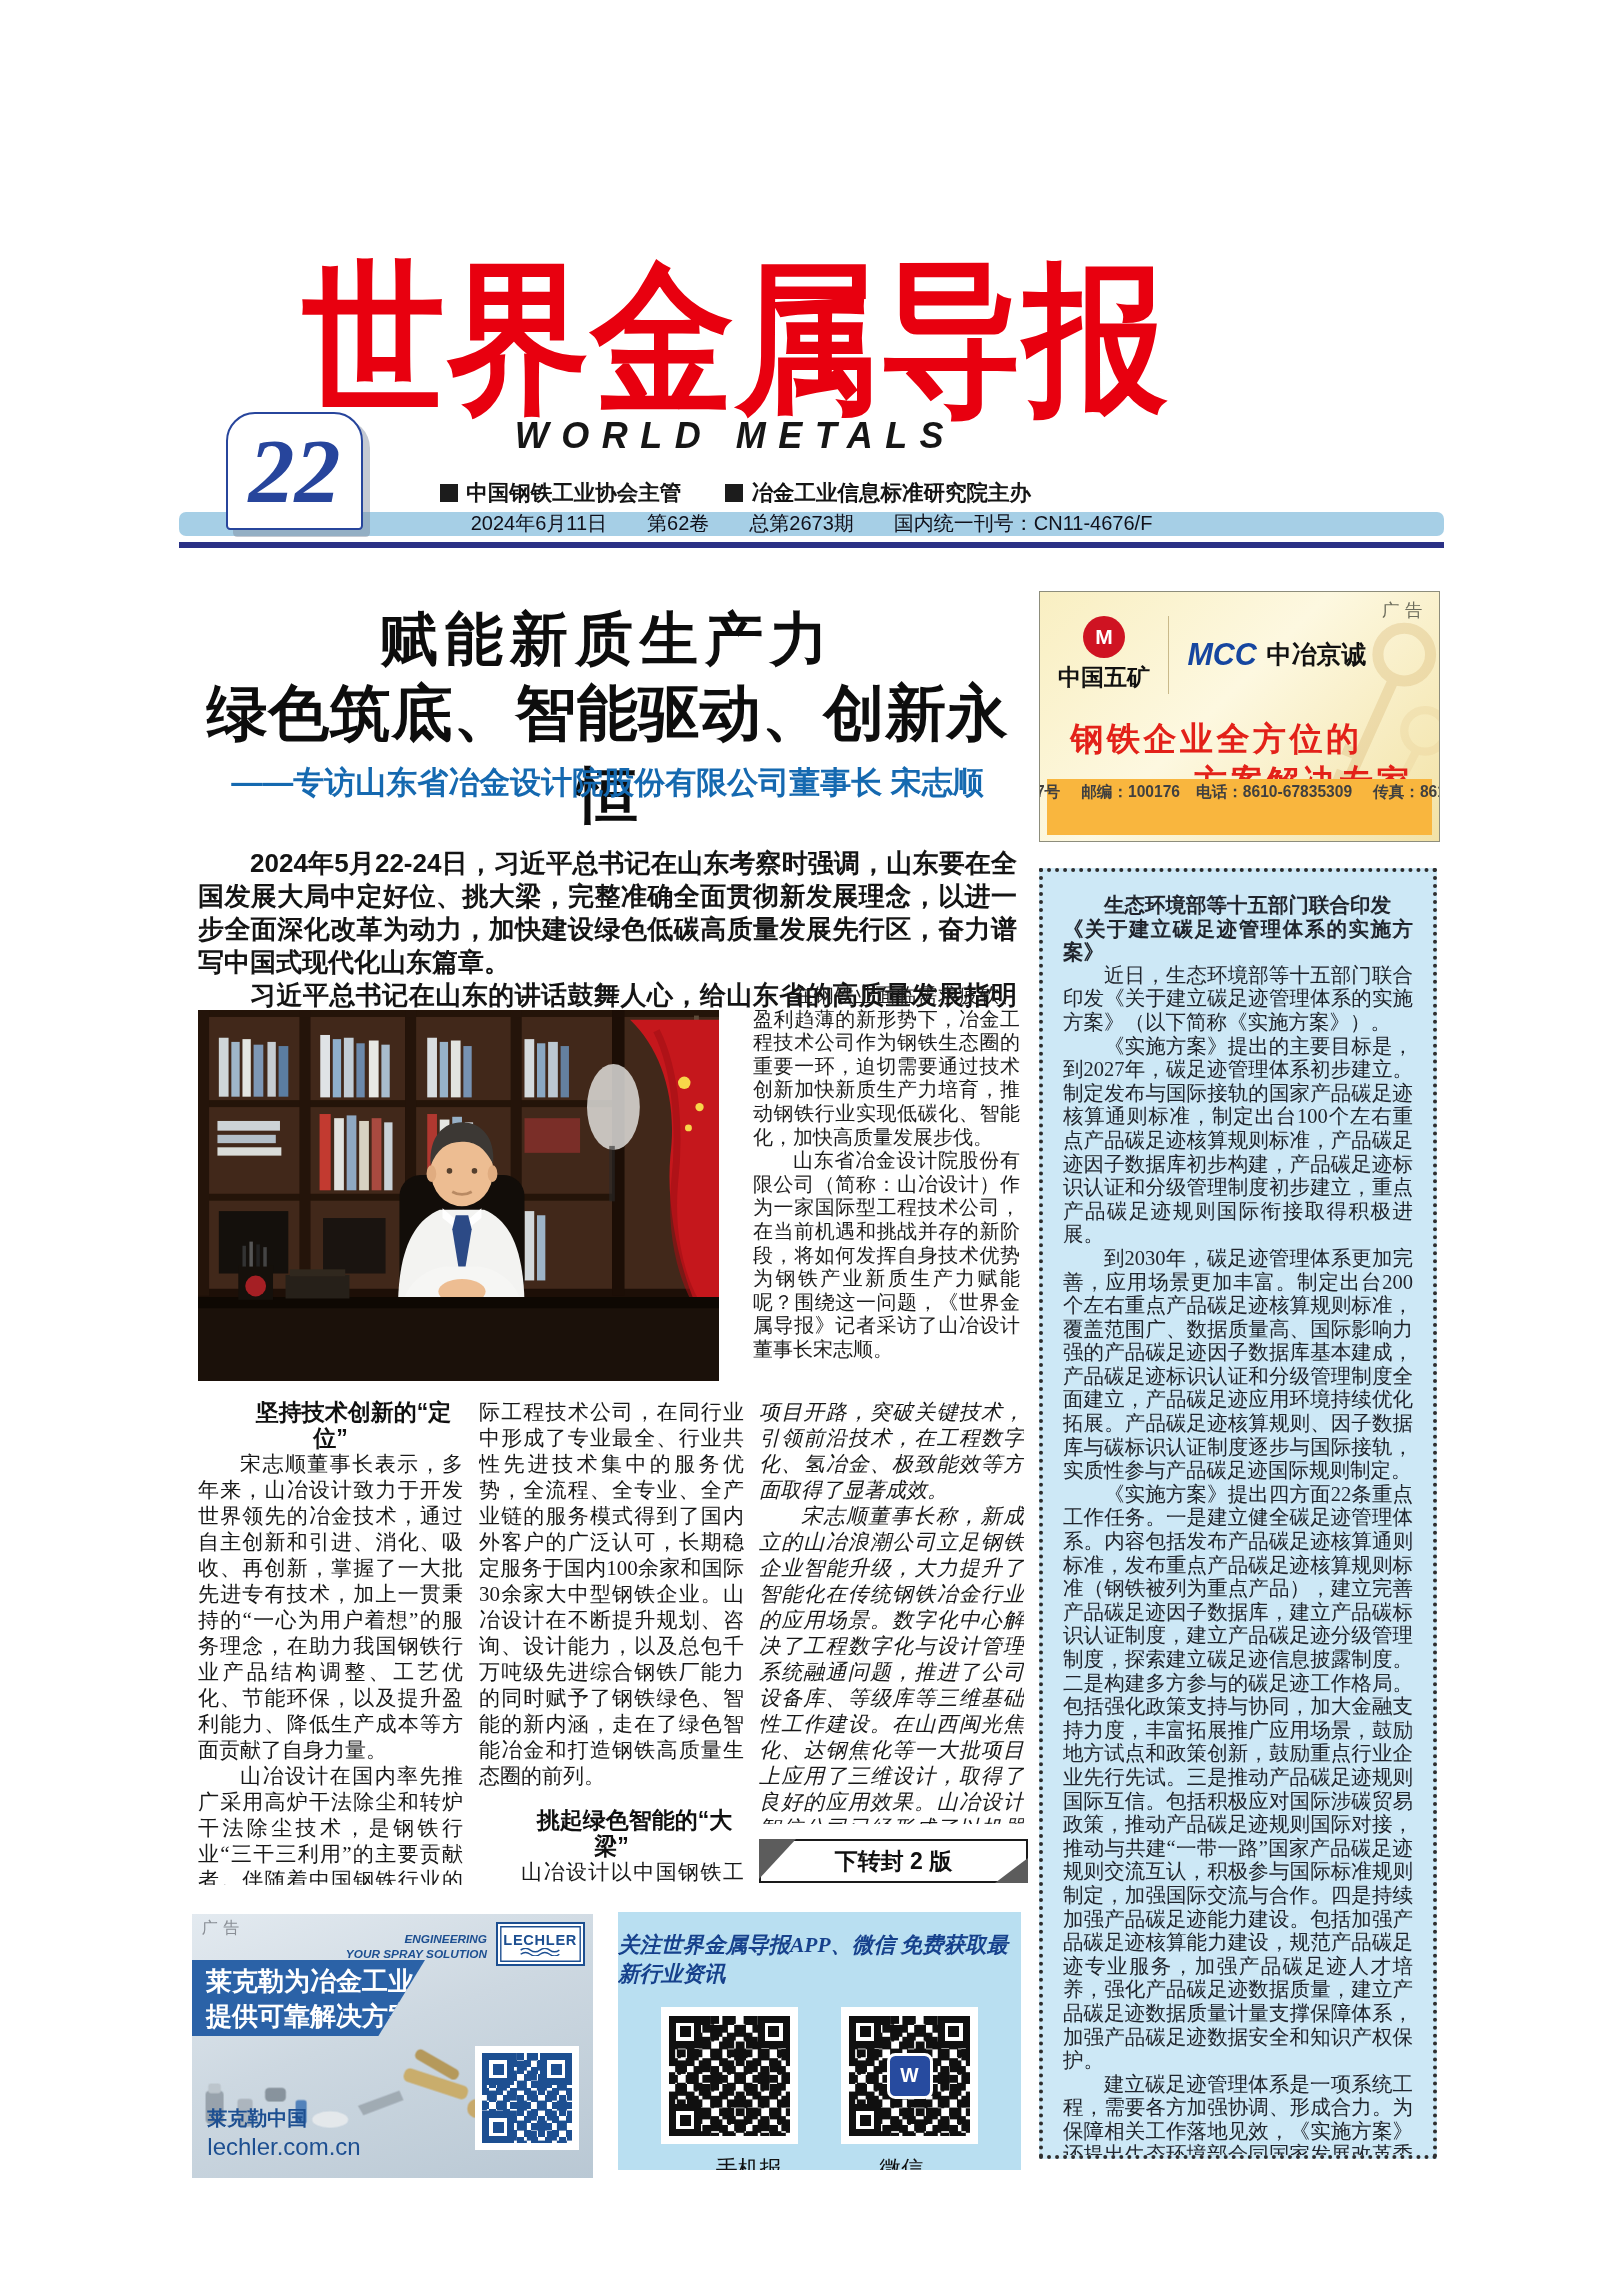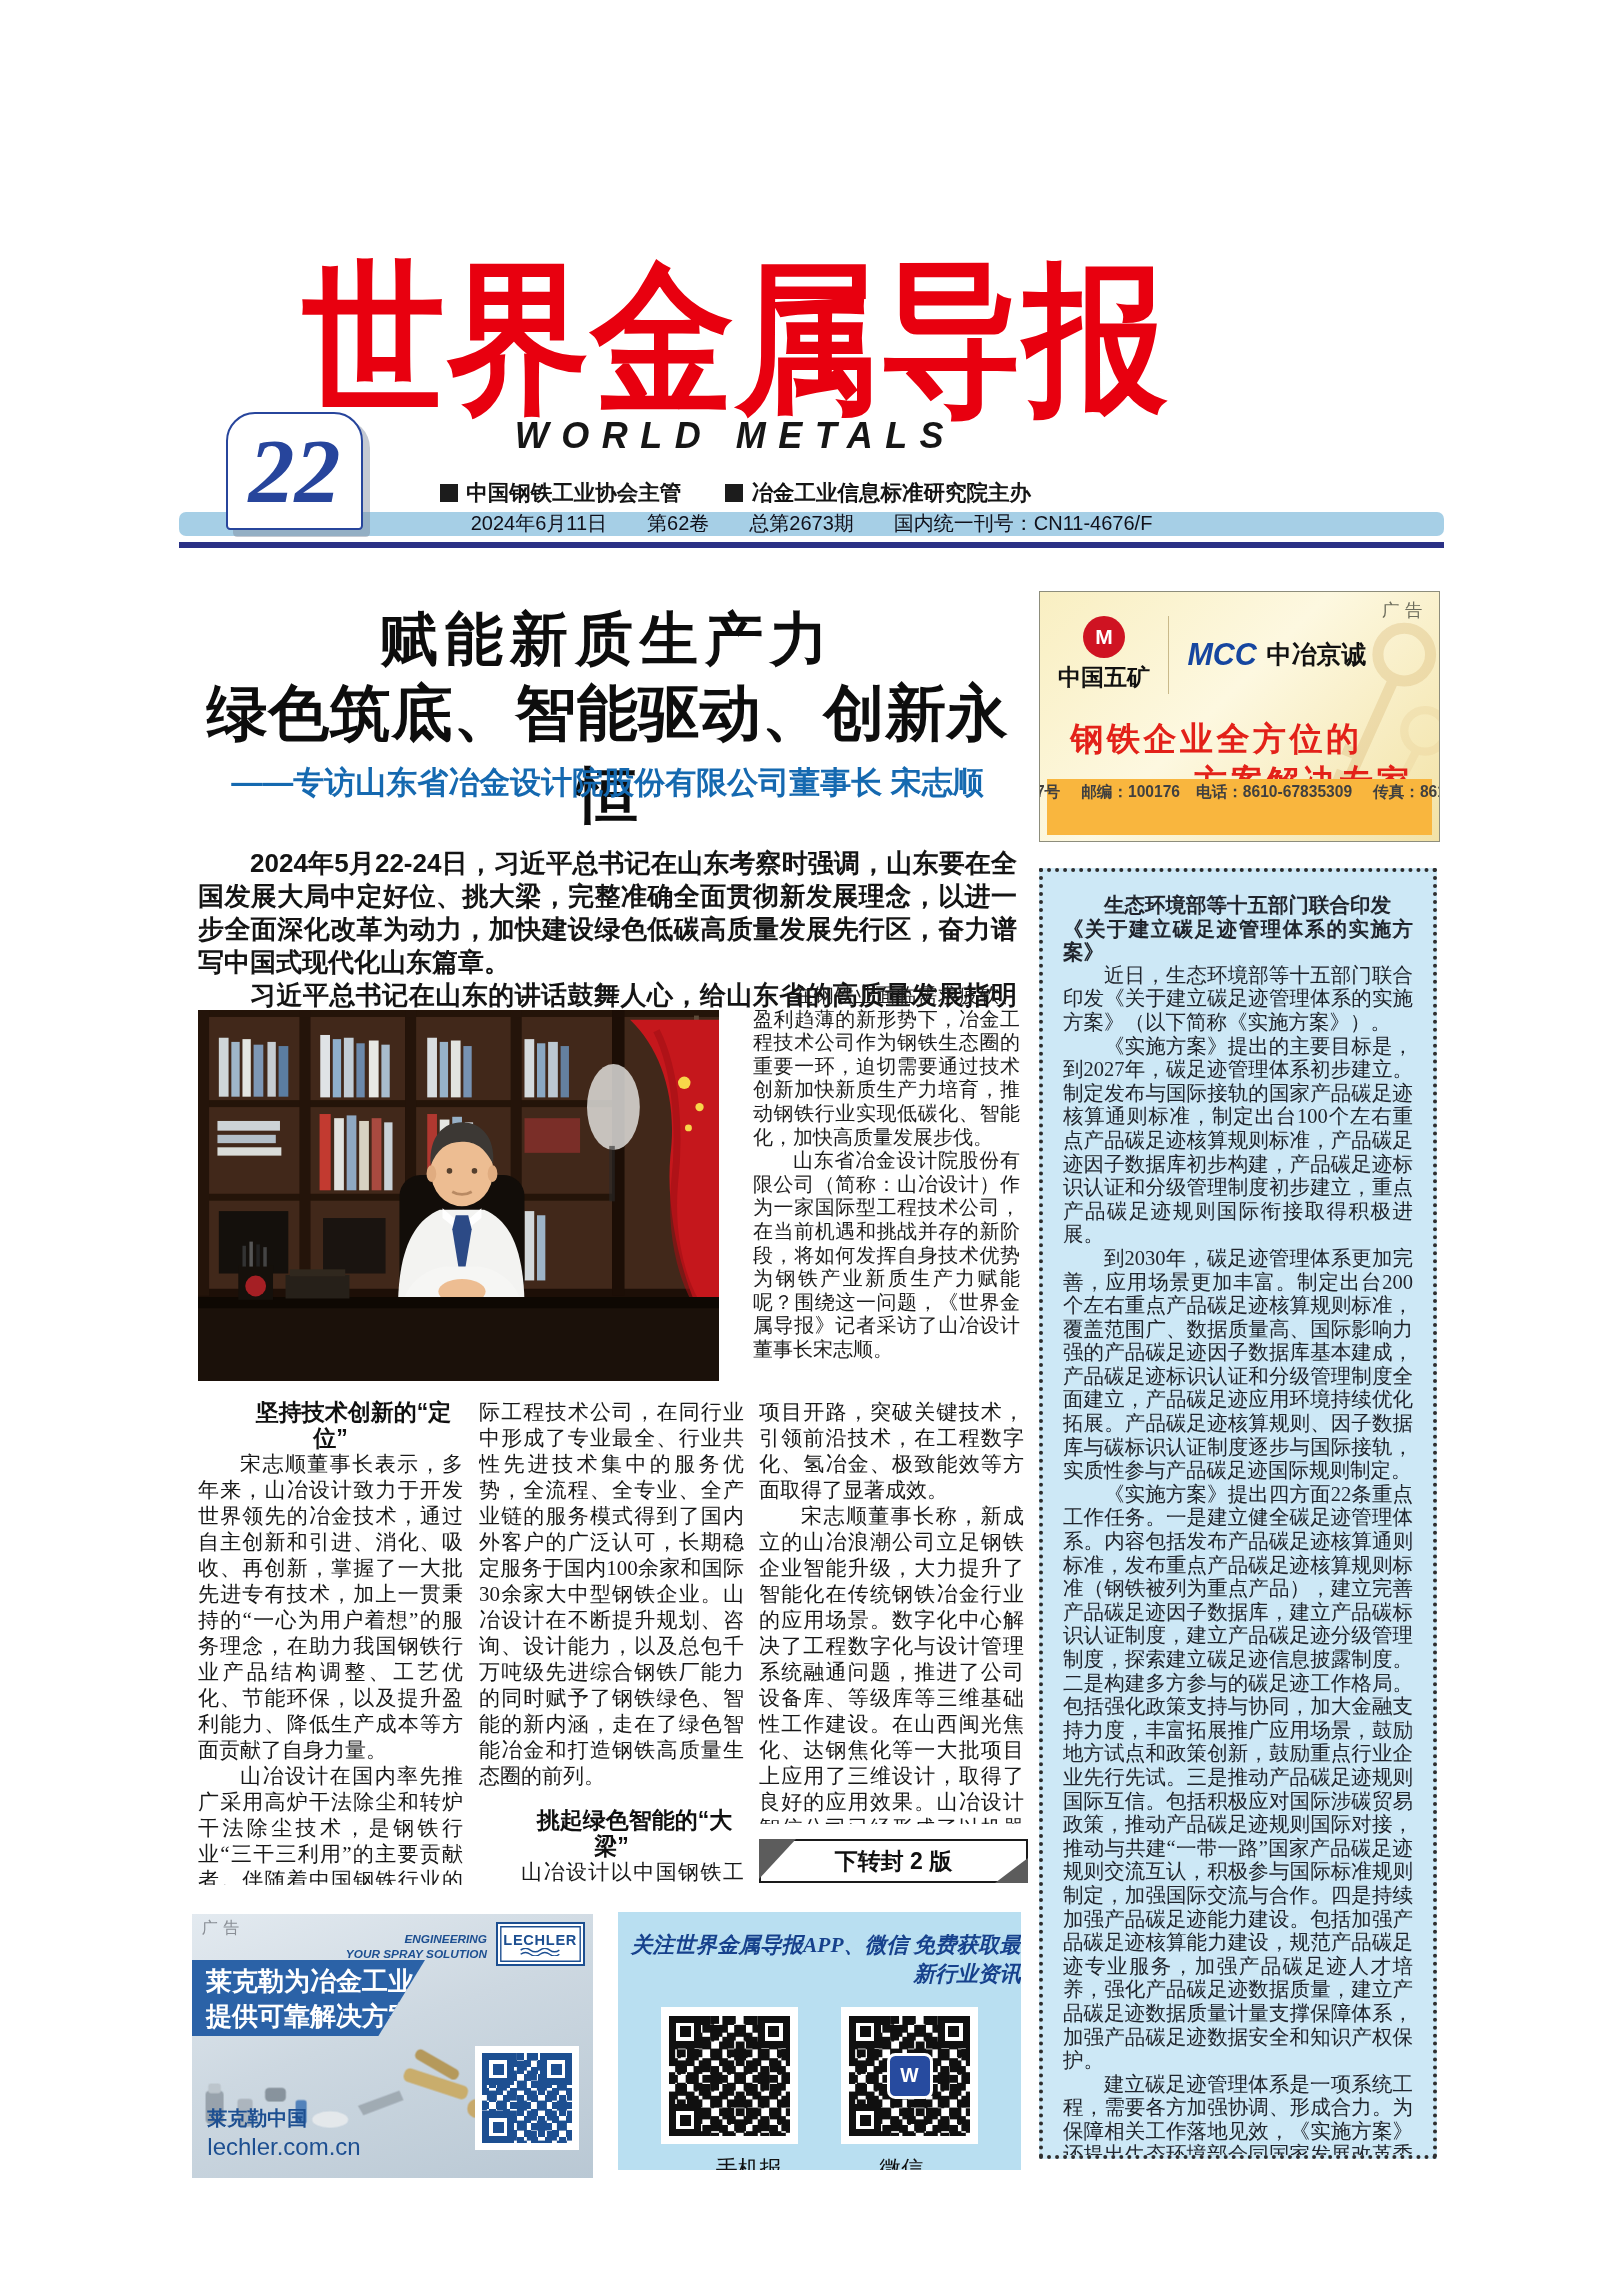--- a/index.html
+++ b/index.html
@@ -41,21 +41,21 @@
   .photo{left:198px;top:1010px;width:521px;height:371px;overflow:hidden;}
 
   
   .intro-col{left:753px;top:984px;width:267px;height:405px;overflow:hidden;font-size:20px;line-height:23.6px;
              text-align:justify;color:#1c1c1c;font-family:"Liberation Serif",serif;}
   .intro-col p{margin:0;text-indent:2em;}
 
   
   .ncol{top:1399px;width:265px;height:486px;overflow:hidden;font-size:21px;line-height:26px;text-align:justify;
         color:#181818;font-family:"Liberation Serif",serif;}
-  .c1{left:198px;} .c2{left:479px;} .c3{left:759px;height:425px;}
+  .c1{left:198px;} .c2{left:479px;} .c3{left:759px;height:425px;font-style:italic;}
   .ncol p{margin:0;text-indent:2em;}
   .ncol p.cont{text-indent:0;}
   .col-heading{text-align:center;font-weight:bold;font-size:23px;margin:0 0 5.6px 0;text-indent:0;
                font-family:"Liberation Sans",sans-serif;color:#101010;}
   .col-heading.mid{margin-top:18px;}
   .jump-box{left:759px;top:1839px;width:265px;height:40px;background:#fff;border:2.1px solid #1a1a1a;
             display:flex;align-items:center;justify-content:center;font-size:23px;font-weight:bold;
             font-family:"Liberation Sans",sans-serif;color:#101010;}
   .jump-box::before{content:"";position:absolute;left:-2.1px;top:-2.1px;width:0;height:0;
             border-left:37px solid #5c5c5c;border-bottom:40px solid transparent;}
@@ -108,21 +108,21 @@
   .lech-prod{position:absolute;left:5.6px;top:128px;opacity:.9;}
   .lech-qr{position:absolute;right:14px;bottom:28px;width:104px;height:104px;background:#fff;padding:7px;
            box-sizing:border-box;}
   .lech-co{position:absolute;left:15.3px;bottom:46px;color:#1d4f91;font-weight:bold;font-size:20px;
            font-family:"Liberation Sans",sans-serif;}
   .lech-site{position:absolute;left:15.3px;bottom:16.7px;color:#1d4f91;font-size:24px;
              font-family:"Liberation Sans",sans-serif;}
 
   
   .subscribe{left:618px;top:1912px;width:403px;height:258px;background:#b9dff1;overflow:hidden;}
-  .sub-title{margin-top:18px;text-align:right;color:#16418c;font-weight:bold;font-style:italic;font-size:21.5px;
+  .sub-title{margin-top:18px;text-align:left;color:#16418c;font-weight:bold;font-style:italic;font-size:21.5px;
              font-family:"Liberation Serif",serif;}
   .sub-qrs{display:flex;justify-content:space-evenly;margin-top:19.4px;}
   .qr-tile{width:137px;height:137px;background:#fff;padding:8.3px;box-sizing:border-box;position:relative;}
   .sub-labels{display:flex;justify-content:space-evenly;margin-top:9.7px;font-size:22px;color:#101010;
               font-family:"Liberation Sans",sans-serif;}
 
   
   .qr{position:relative;width:100%;height:100%;
       background:repeating-conic-gradient(#101010 0% 25%,transparent 0% 50%) 0 0/16.7px 16.7px,
                  repeating-conic-gradient(#101010 0% 25%,transparent 0% 50%) 6.2px 9px/23.6px 23.6px,#fff;}

